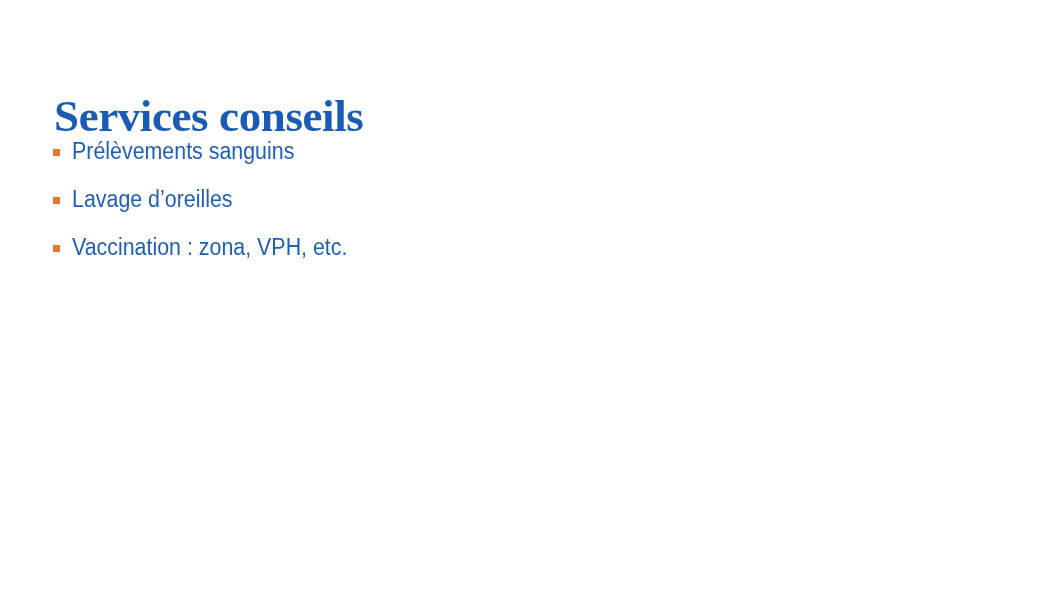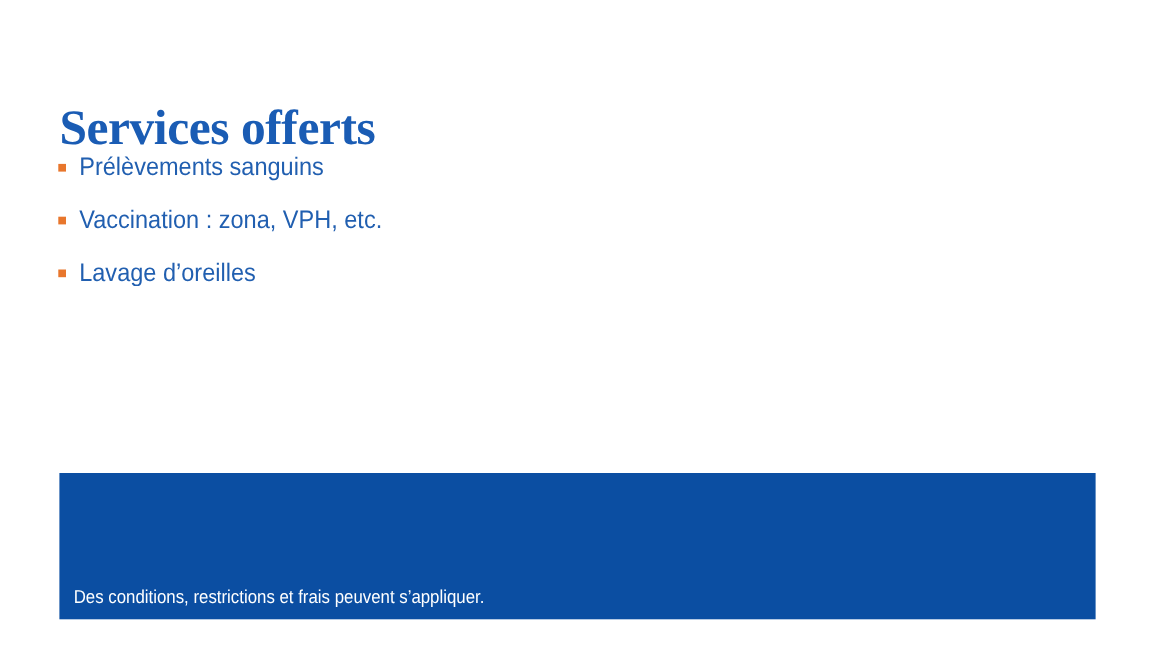--- a/index.html
+++ b/index.html
@@ -93,40 +93,37 @@
     white-space: nowrap;
     transform: scaleX(0.9);
     transform-origin: left bottom;
   }
 </style>
 </head>
 <body>
 
 <div class="slide">
 
-  <h1 class="slide-title">Services offerts</h1>
+  <h1 class="slide-title">Services conseils</h1>
 
   <ul class="bullet-list">
 
     <li class="bullet-item">
       <span class="bullet-marker"></span>
       <span class="bullet-text">Prélèvements sanguins</span>
     </li>
 
 
 
     <li class="bullet-item">
       <span class="bullet-marker"></span>
-      <span class="bullet-text">Vaccination : zona, VPH, etc.</span>
+      <span class="bullet-text">Lavage d’oreilles</span>
     </li>
 
     <li class="bullet-item">
       <span class="bullet-marker"></span>
-      <span class="bullet-text">Lavage d’oreilles</span>
+      <span class="bullet-text">Vaccination : zona, VPH, etc.</span>
     </li>
 
   </ul>
 
-  <div class="notice-banner">
-    <div class="notice-text">Des conditions, restrictions et frais peuvent s’appliquer.</div>
-  </div>
 
 </div>
 
 </body></html>

